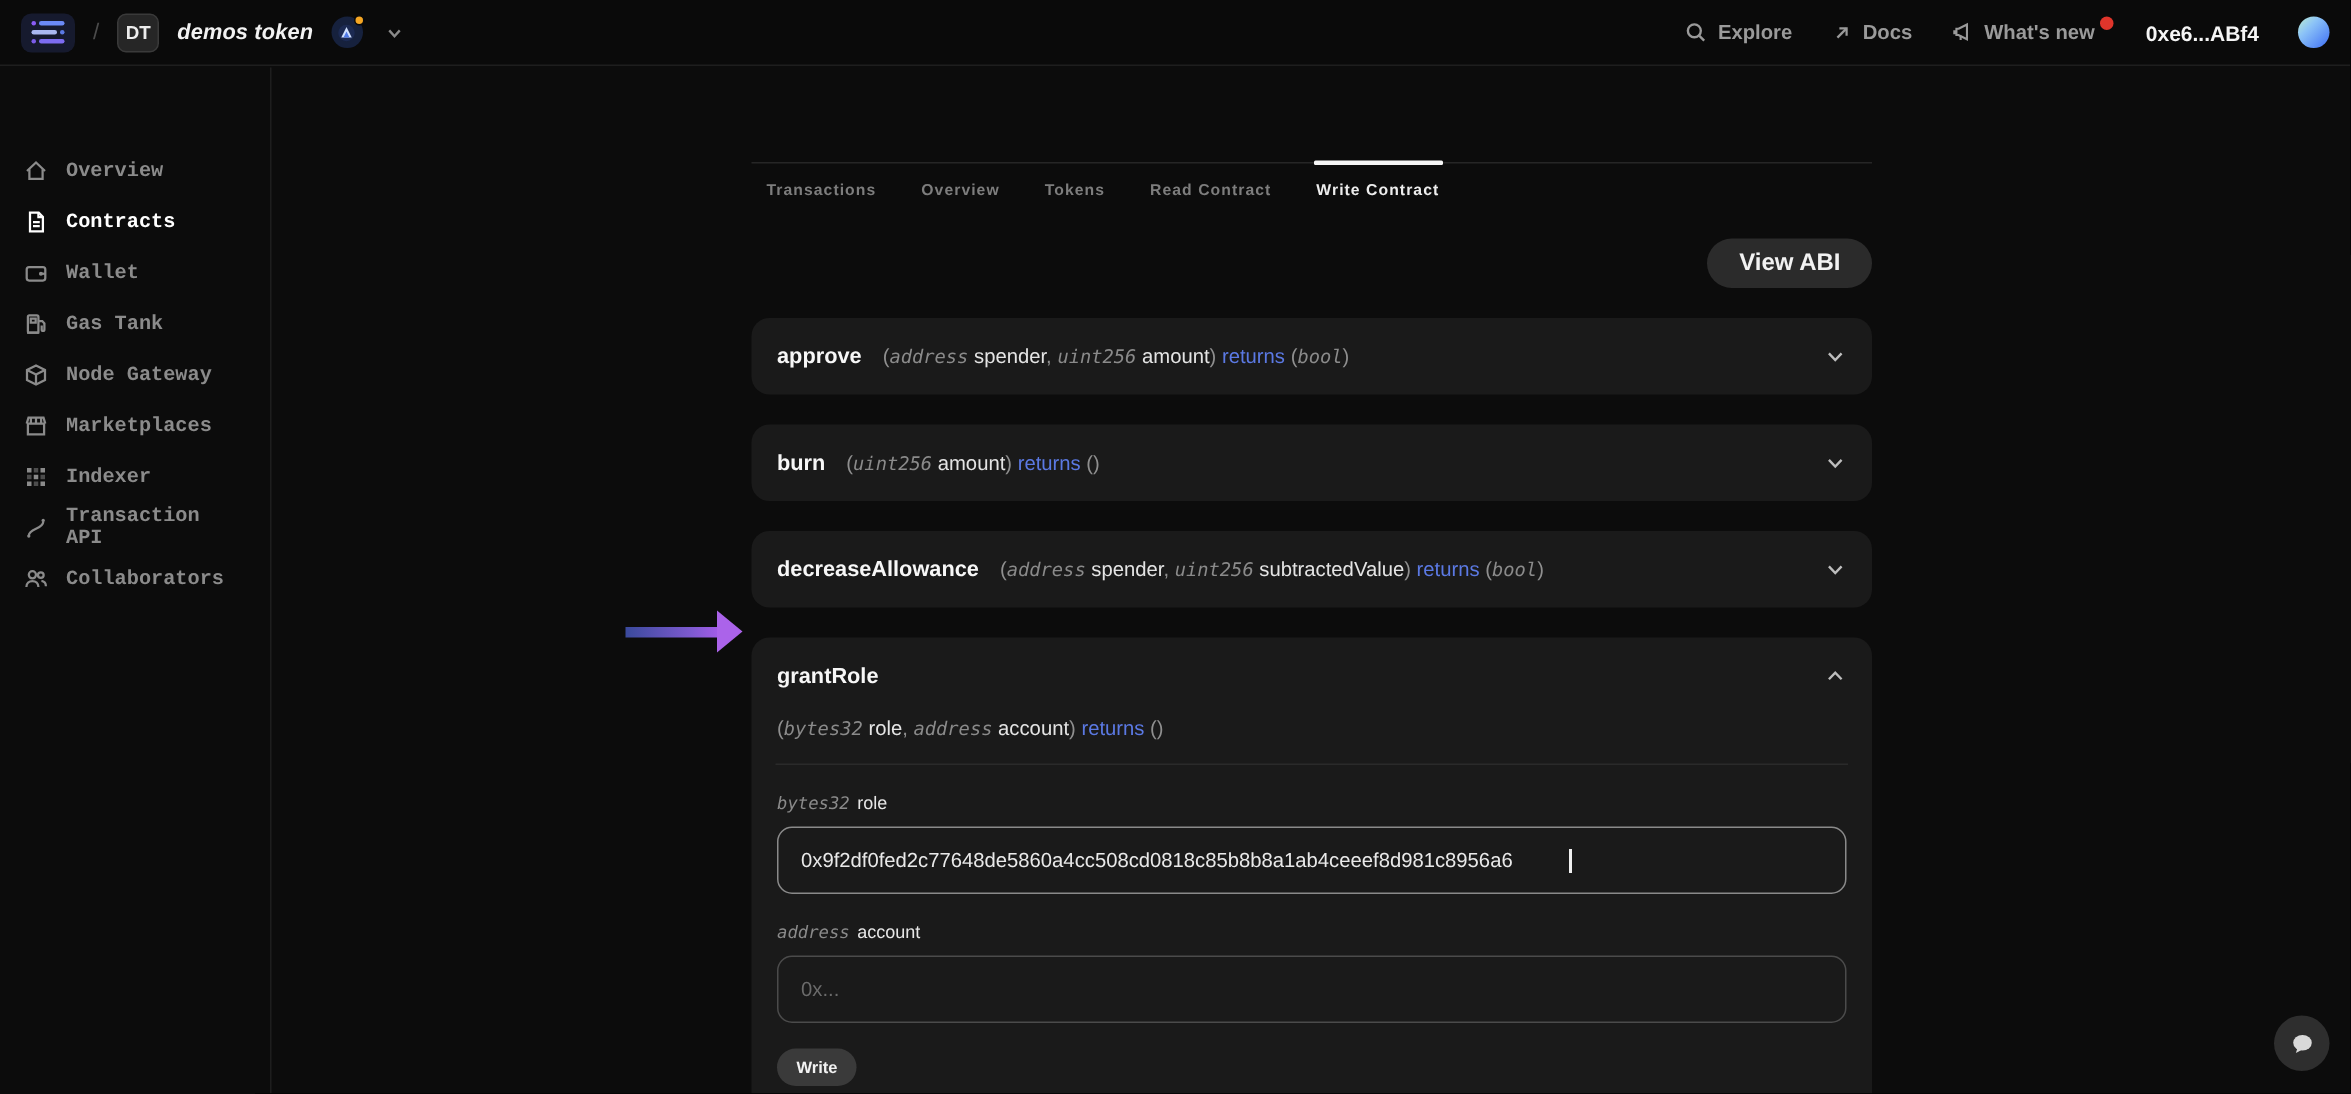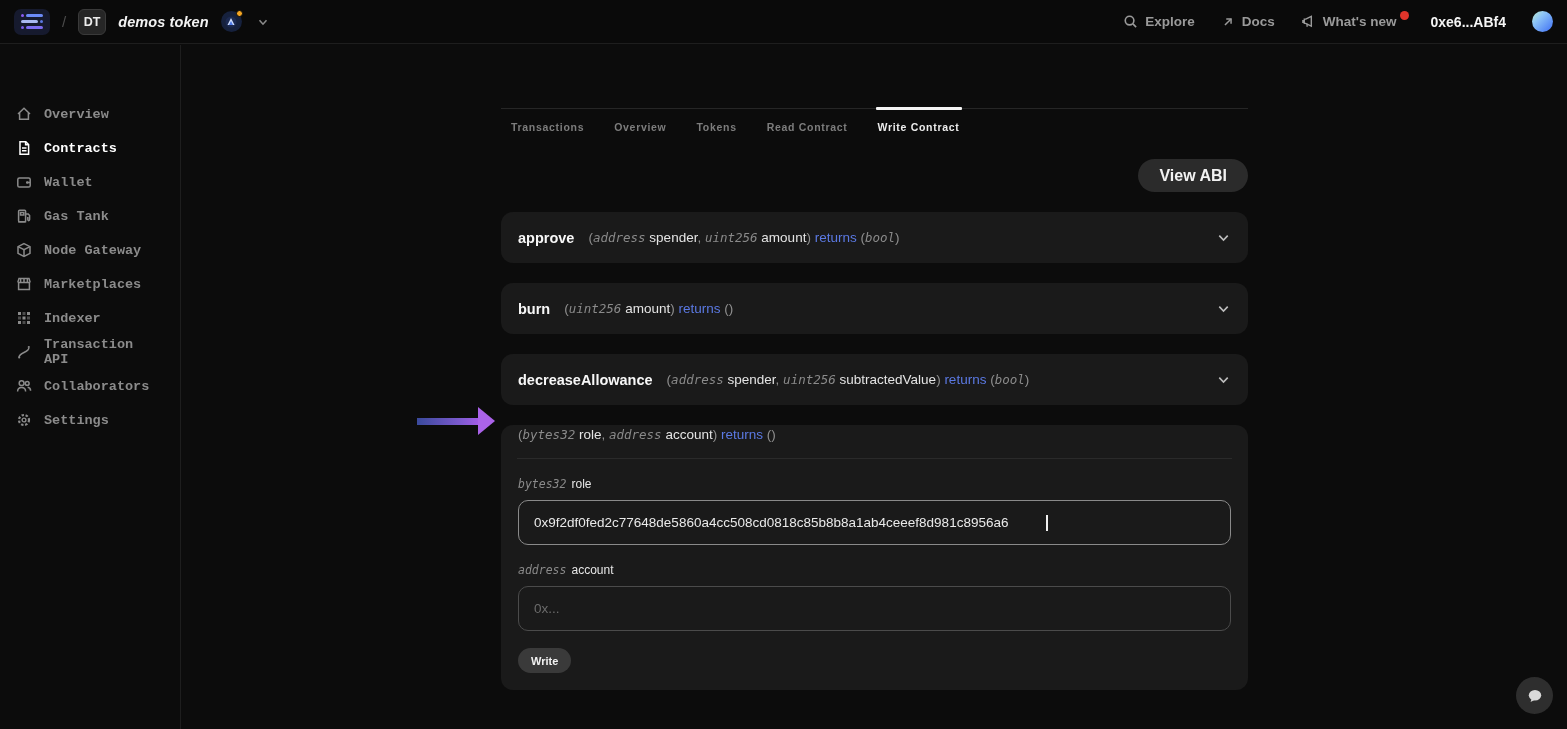--- a/index.html
+++ b/index.html
@@ -237,27 +237,20 @@
       </div>
       <div class="side-item">
         <svg width="16" height="16" viewBox="0 0 16 16" fill="none" stroke="currentColor" stroke-width="1.5">
           <circle cx="5.6" cy="5.2" r="2.4"></circle>
           <path d="M1.6 13.4 C1.6 10.8 3.4 9.4 5.6 9.4 C7.8 9.4 9.6 10.8 9.6 13.4"></path>
           <circle cx="11.2" cy="5.4" r="1.9"></circle>
           <path d="M11.6 9.2 C13.4 9.4 14.6 10.8 14.6 12.8"></path>
         </svg>
         <span>Collaborators</span>
       </div>
-      <div class="side-item">
-        <svg width="16" height="16" viewBox="0 0 16 16" fill="none" stroke="currentColor">
-          <circle cx="8" cy="8" r="5" stroke-width="2.2" stroke-dasharray="2.4 1.7"></circle>
-          <circle cx="8" cy="8" r="1.9" stroke-width="1.4"></circle>
-        </svg>
-        <span>Settings</span>
-      </div>
     </nav>
 
   <main class="main">
     <div class="column">
 
       <div class="tabs" id="tabs">
           <div class="tab">Transactions</div>
           <div class="tab">Overview</div>
           <div class="tab">Tokens</div>
           <div class="tab">Read Contract</div>
@@ -300,20 +293,28 @@
             <span class="sig"><span class="sig-punc">(</span><span class="sig-type">address</span><span class="sig-name"> spender</span><span class="sig-punc">, </span><span class="sig-type">uint256</span><span class="sig-name"> subtractedValue</span><span class="sig-punc">) </span><span class="sig-returns">returns</span><span class="sig-punc"> (</span><span class="sig-type">bool</span><span class="sig-punc">)</span></span>
             <span class="fn-chevron">
               <svg width="15" height="15" viewBox="0 0 16 16" fill="none" stroke="currentColor" stroke-width="1.7">
                   <path d="M3.5 6 L8 10.7 L12.5 6"></path>
                 </svg>
             </span>
           </div>
         </section>
 
         <section class="fn-card">
+          <div class="fn-head">
+            <span class="fn-name">grantRole</span>
+            <span class="fn-chevron">
+              <svg width="15" height="15" viewBox="0 0 16 16" fill="none" stroke="currentColor" stroke-width="1.7">
+                  <path d="M3.5 10.5 L8 5.8 L12.5 10.5"></path>
+                </svg>
+            </span>
+          </div>
           <div class="fn-body">
             <span class="sig"><span class="sig-punc">(</span><span class="sig-type">bytes32</span><span class="sig-name"> role</span><span class="sig-punc">, </span><span class="sig-type">address</span><span class="sig-name"> account</span><span class="sig-punc">) </span><span class="sig-returns">returns</span><span class="sig-punc"> ()</span></span>
             <div class="fn-divider"></div>
 
             <div class="field-label">
               <span class="label-type">bytes32</span><span>role</span>
             </div>
             <div class="text-input focused">
               <span>0x9f2df0fed2c77648de5860a4cc508cd0818c85b8b8a1ab4ceeef8d981c8956a6</span>
                 <span class="caret"></span>

